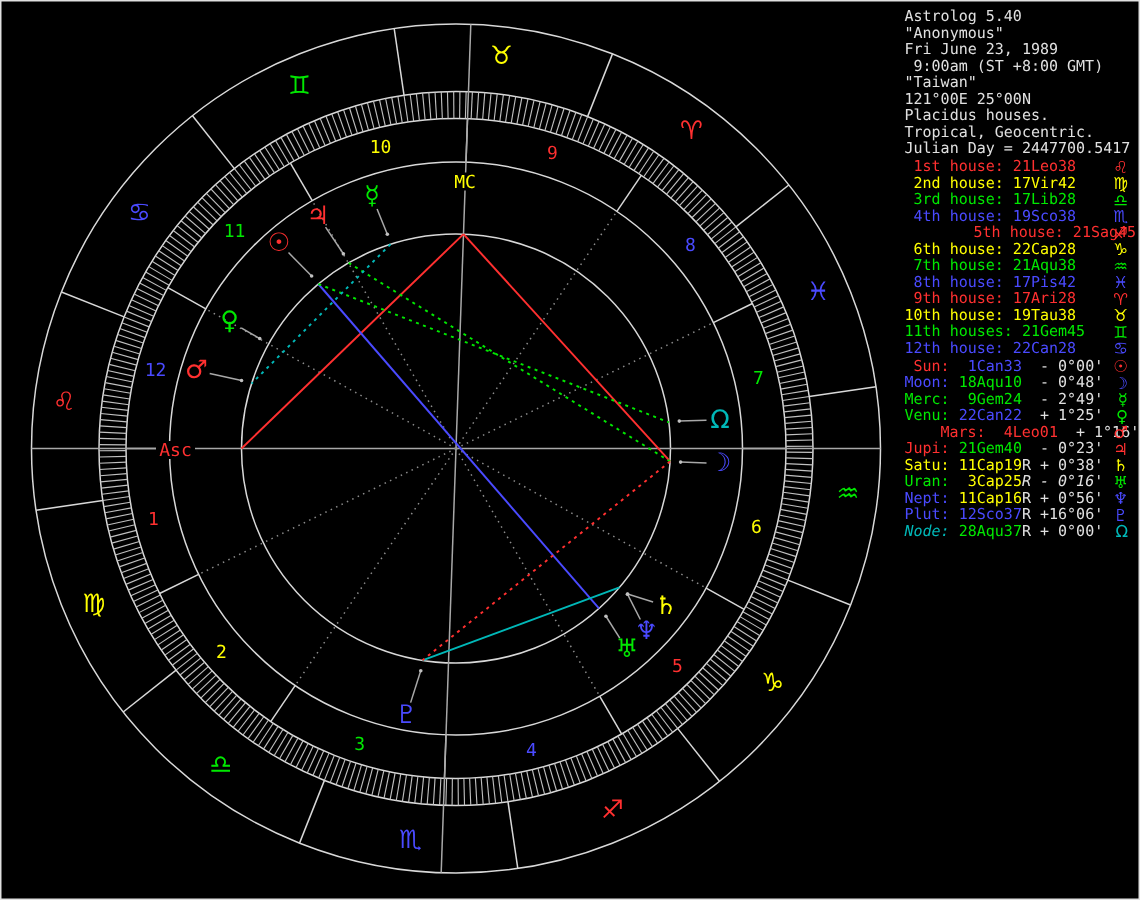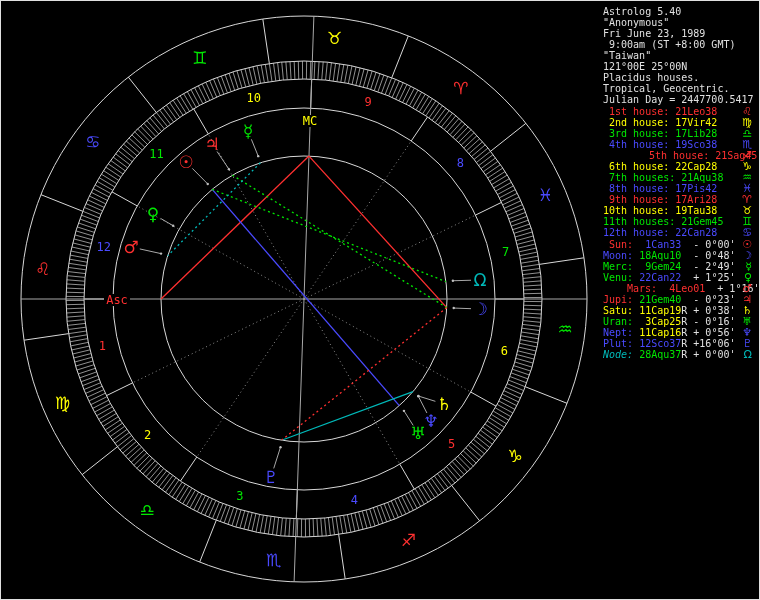--- a/index.html
+++ b/index.html
@@ -527,34 +527,34 @@
       <div class="tline">Tropical, Geocentric.</div>
       <div class="tline">Julian Day = 2447700.5417</div>
     </div>
     <div class="tblock" style="top:105px" id="house-list">
         <div class="row"><span style="color: rgb(255, 48, 48);"> 1st house: 21Leo38</span><span class="g" style="color: rgb(255, 48, 48);">♌</span></div>
         <div class="row"><span style="color: rgb(255, 255, 0);"> 2nd house: 17Vir42</span><span class="g" style="color: rgb(255, 255, 0);">♍</span></div>
         <div class="row"><span style="color: rgb(0, 232, 0);"> 3rd house: 17Lib28</span><span class="g" style="color: rgb(0, 232, 0);">♎</span></div>
         <div class="row"><span style="color: rgb(74, 74, 255);"> 4th house: 19Sco38</span><span class="g" style="color: rgb(74, 74, 255);">♏</span></div>
         <div class="row"><span style="color: rgb(255, 48, 48); margin-left: 40px;"> 5th house: 21Sag45</span><span class="g" style="color: rgb(255, 48, 48);">♐</span></div>
         <div class="row"><span style="color: rgb(255, 255, 0);"> 6th house: 22Cap28</span><span class="g" style="color: rgb(255, 255, 0);">♑</span></div>
-        <div class="row"><span style="color: rgb(0, 232, 0);"> 7th houses: 21Aqu38</span><span class="g" style="color: rgb(0, 232, 0);">♒</span></div>
+        <div class="row"><span style="color: rgb(0, 232, 0);"> 7th house: 21Aqu38</span><span class="g" style="color: rgb(0, 232, 0);">♒</span></div>
         <div class="row"><span style="color: rgb(74, 74, 255);"> 8th house: 17Pis42</span><span class="g" style="color: rgb(74, 74, 255);">♓</span></div>
         <div class="row"><span style="color: rgb(255, 48, 48);"> 9th house: 17Ari28</span><span class="g" style="color: rgb(255, 48, 48);">♈</span></div>
         <div class="row"><span style="color: rgb(255, 255, 0); text-align: center;">10th house: 19Tau38</span><span class="g" style="color: rgb(255, 255, 0);">♉</span></div>
         <div class="row"><span style="color: rgb(0, 232, 0);">11th houses: 21Gem45</span><span class="g" style="color: rgb(0, 232, 0);">♊</span></div>
         <div class="row"><span style="color: rgb(74, 74, 255);">12th house: 22Can28</span><span class="g" style="color: rgb(74, 74, 255);">♋</span></div>
       </div>
     <div class="tblock" style="top:238px" id="planet-list">
         <div class="row"><span style="color: rgb(255, 48, 48);"> Sun:</span><span style="color: rgb(74, 74, 255);">  1Can33</span><span style="color: rgb(224, 224, 224);">  - 0°00'</span><span class="g" style="color: rgb(255, 48, 48);">☉</span></div>
         <div class="row"><span style="color: rgb(74, 74, 255);">Moon:</span><span style="color: rgb(0, 232, 0);"> 18Aqu10</span><span style="color: rgb(224, 224, 224);">  - 0°48'</span><span class="g" style="color: rgb(74, 74, 255);">☽</span></div>
         <div class="row"><span style="color: rgb(0, 232, 0);">Merc:</span><span style="color: rgb(0, 232, 0);">  9Gem24</span><span style="color: rgb(224, 224, 224);">  - 2°49'</span><span class="g" style="color: rgb(0, 232, 0);">☿</span></div>
         <div class="row"><span style="color: rgb(0, 232, 0);">Venu:</span><span style="color: rgb(74, 74, 255);"> 22Can22</span><span style="color: rgb(224, 224, 224);">  + 1°25'</span><span class="g" style="color: rgb(0, 232, 0);">♀</span></div>
         <div class="row"><span style="color: rgb(255, 48, 48); padding-left: 24px;">Mars:</span><span style="color: rgb(255, 48, 48);">  4Leo01</span><span style="color: rgb(224, 224, 224);">  + 1°16'</span><span class="g" style="color: rgb(255, 48, 48);">♂</span></div>
         <div class="row"><span style="color: rgb(255, 48, 48);">Jupi:</span><span style="color: rgb(0, 232, 0);"> 21Gem40</span><span style="color: rgb(224, 224, 224);">  - 0°23'</span><span class="g" style="color: rgb(255, 48, 48);">♃</span></div>
         <div class="row"><span style="color: rgb(255, 255, 0);">Satu:</span><span style="color: rgb(255, 255, 0);"> 11Cap19</span><span style="color: rgb(224, 224, 224);">R + 0°38'</span><span class="g" style="color: rgb(255, 255, 0);">♄</span></div>
-        <div class="row"><span style="color: rgb(0, 232, 0);">Uran:</span><span style="color: rgb(255, 255, 0);">  3Cap25</span><span style="color: rgb(224, 224, 224);">R - 0°16'</span><span class="g" style="color: rgb(0, 232, 0);">♅</span></div>
+        <div class="row"><span style="color: rgb(0, 232, 0);">Uran:</span><span style="color: rgb(255, 255, 0);">  3Cap25</span><span style="color: rgb(224, 224, 224); font-style: italic;">R - 0°16'</span><span class="g" style="color: rgb(0, 232, 0);">♅</span></div>
         <div class="row"><span style="color: rgb(74, 74, 255);">Nept:</span><span style="color: rgb(255, 255, 0);"> 11Cap16</span><span style="color: rgb(224, 224, 224);">R + 0°56'</span><span class="g" style="color: rgb(74, 74, 255);">♆</span></div>
         <div class="row"><span style="color: rgb(74, 74, 255);">Plut:</span><span style="color: rgb(74, 74, 255);"> 12Sco37</span><span style="color: rgb(224, 224, 224);">R +16°06'</span><span class="g" style="color: rgb(74, 74, 255);">♇</span></div>
         <div class="row"><span style="color: rgb(0, 184, 184); font-style: italic;">Node:</span><span style="color: rgb(0, 232, 0);"> 28Aqu37</span><span style="color: rgb(224, 224, 224);">R + 0°00'</span><span class="g" style="color: rgb(0, 184, 184);">Ω</span></div>
       </div>
   </div>
 </div>
 
 </body></html>

